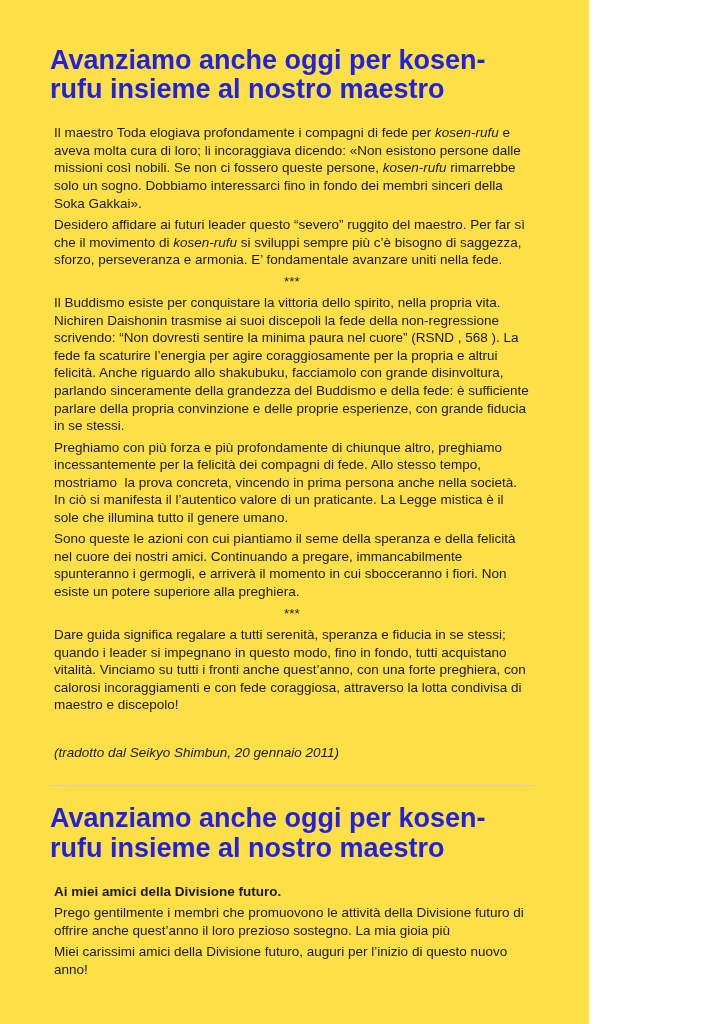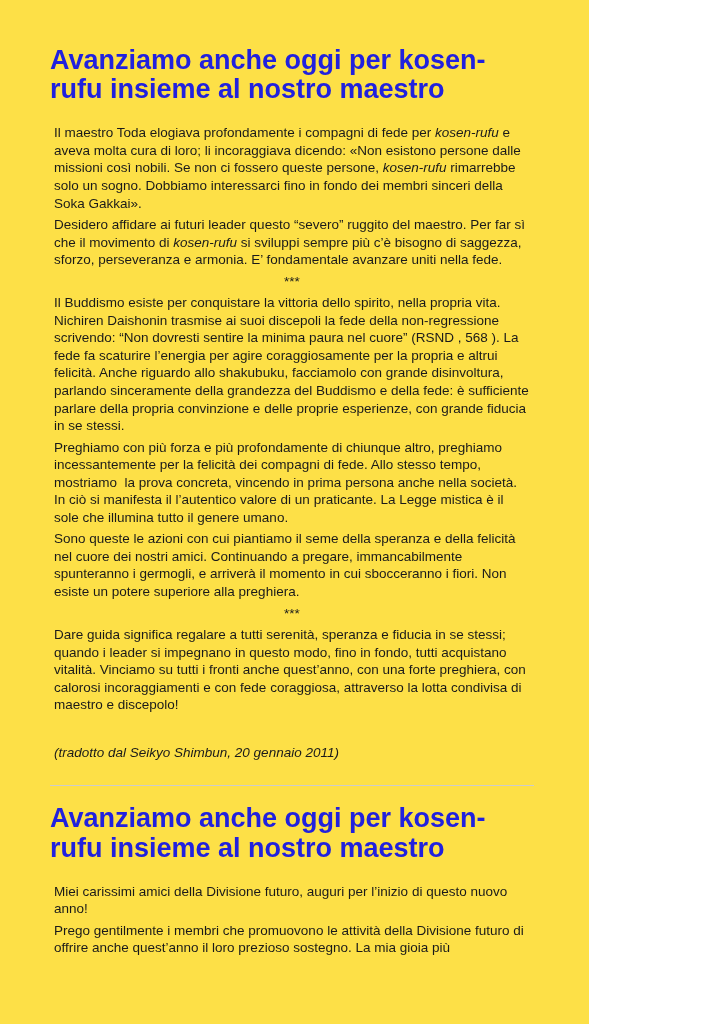--- a/index.html
+++ b/index.html
@@ -72,18 +72,19 @@
   <p class="para center">***</p>
 
   <p class="para"><span>Dare guida significa regalare a tutti serenità, speranza e fiducia in se stessi; quando i leader si impegnano in questo modo, fino in fondo, tutti acquistano vitalità. Vinciamo su tutti i fronti anche quest’anno, con una forte preghiera, con calorosi incoraggiamenti e con fede coraggiosa, attraverso la lotta condivisa di maestro e discepolo!</span></p>
 
   <p class="para note">(tradotto dal Seikyo Shimbun, 20 gennaio 2011)</p>
 
   <hr class="divider">
 
   <h1 class="article-title">Avanziamo anche oggi per kosen-rufu insieme al nostro maestro</h1>
 
+  <p class="para bold">Ai miei amici della Divisione futuro.</p>
+
+  <p class="para">Prego gentilmente i membri che promuovono le attività della Divisione futuro di offrire anche quest’anno il loro prezioso sostegno. La mia gioia più</p>
 
   <p class="para">Miei carissimi amici della Divisione futuro, auguri per l’inizio di questo nuovo anno!</p>
-
-  <p class="para">Prego gentilmente i membri che promuovono le attività della Divisione futuro di offrire anche quest’anno il loro prezioso sostegno. La mia gioia più</p>
 
 </main>
 
 </body></html>

